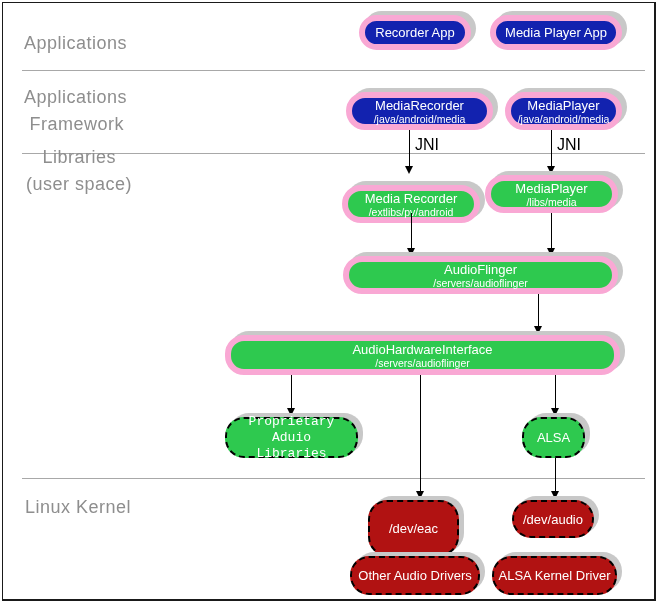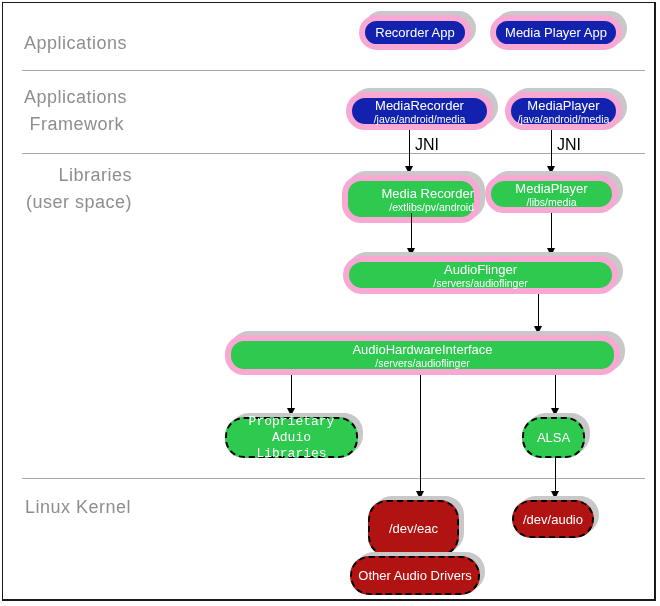--- a/index.html
+++ b/index.html
@@ -36,21 +36,21 @@
     position:absolute;left:0;bottom:0;width:0;height:0;
     border-left:4.5px solid transparent;border-right:4.5px solid transparent;
     border-top:8px solid #000;
   }
   .jni{position:absolute;color:#000;font-size:16px;}
   
   .b-recorder-app        {left:359px;top:15px; width:112px;height:35px;}
   .b-media-player-app    {left:490px;top:15px; width:132px;height:35px;}
   .b-media-recorder-fw   {left:346px;top:92px; width:147px;height:38px;}
   .b-media-player-fw     {left:505px;top:92px; width:117px;height:38px;}
-  .b-media-recorder-lib  {left:342px;top:175px;width:138px;height:48px;align-items:flex-end;}
+  .b-media-recorder-lib  {left:342px;top:185px;width:138px;height:38px;}
   .b-media-player-lib    {left:485px;top:175px;width:133px;height:38px;}
   .b-audio-flinger       {left:343px;top:256px;width:275px;height:38px;}
   .b-audio-hw            {left:225px;top:335px;width:395px;height:40px;}
   .b-proprietary         {left:225px;top:417px;width:133px;height:41px;}
   .b-alsa                {left:522px;top:417px;width:63px; height:41px;}
   .b-dev-eac             {left:368px;top:500px;width:91px; height:56px;}
   .b-dev-audio           {left:512px;top:500px;width:82px; height:38px;}
   .b-other-drivers       {left:350px;top:556px;width:130px;height:39px;}
   .b-alsa-driver         {left:492px;top:556px;width:125px;height:39px;}
   
@@ -59,21 +59,21 @@
   .a-mr-af      {left:407px;top:213px;height:43px;}
   .a-mp-af      {left:547px;top:213px;height:43px;}
   .a-af-ahi     {left:534px;top:294px;height:40px;}
   .a-ahi-prop   {left:287px;top:375px;height:41px;}
   .a-ahi-eac    {left:416px;top:375px;height:124px;}
   .a-ahi-alsa   {left:551px;top:375px;height:41px;}
   .a-alsa-audio {left:551px;top:458px;height:41px;}
   .arrow .shaft{height:calc(100% - 7px);}
   .lbl-applications{left:24px;top:30px;}
   .lbl-framework  {left:24px;top:84px;}
-  .lbl-libraries  {left:26px;top:162px;text-align:right;}
+  .lbl-libraries  {left:26px;top:144px;}
   .lbl-kernel     {left:25px;top:494px;}
   .div-1{top:70px;}
   .div-2{top:153px;}
   .div-3{top:478px;}
   .jni-left {left:415px;top:136px;}
   .jni-right{left:557px;top:136px;}
 </style>
 </head>
 <body>
 
@@ -178,13 +178,16 @@
 
   <div class="pill red dashed b-dev-eac">
     <span class="t">/dev/eac</span>
   </div>
   <div class="pill red dashed b-dev-audio">
     <span class="t">/dev/audio</span>
   </div>
   <div class="pill red dashed b-other-drivers">
     <span class="t">Other Audio Drivers</span>
   </div>
+  <div class="pill red dashed b-alsa-driver">
+    <span class="t">ALSA Kernel Driver</span>
+  </div>
 </div>
 
 </body></html>

